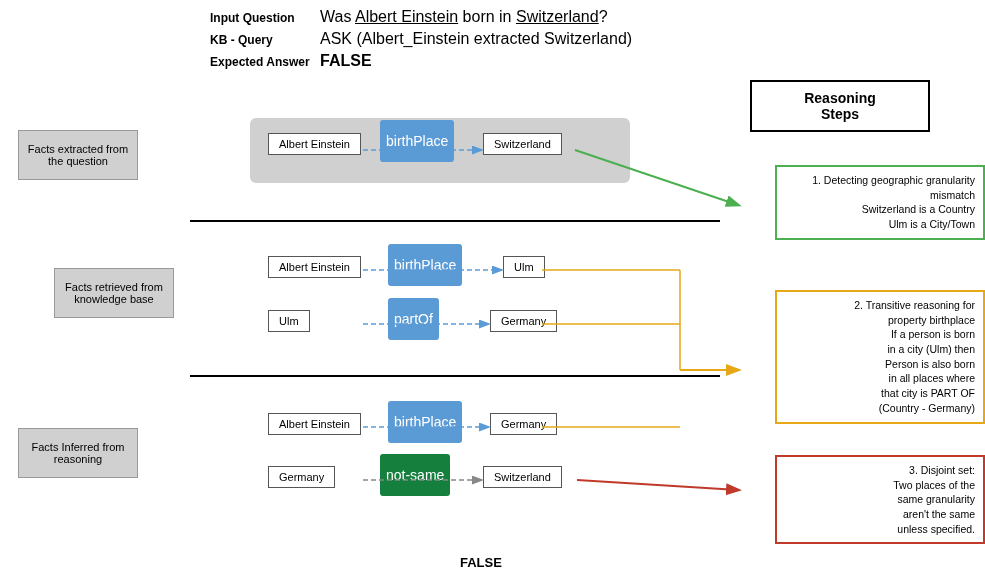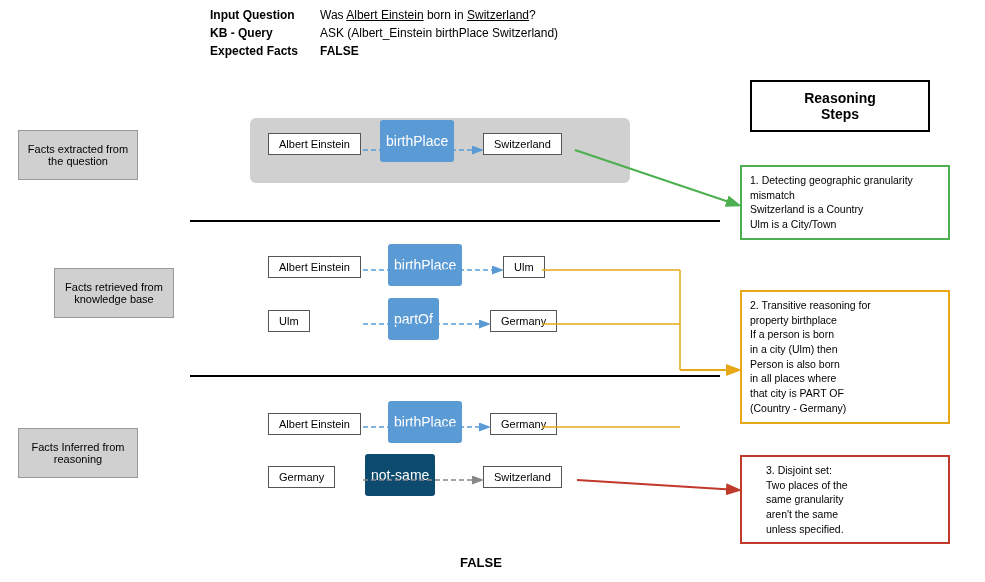--- a/index.html
+++ b/index.html
@@ -30,21 +30,21 @@
       display: flex;
       align-items: baseline;
       margin-bottom: 4px;
     }
     .header-label {
       font-weight: bold;
       font-size: 12px;
       min-width: 110px;
     }
     .header-value {
-      font-size: 12px;
+      font-size: 16px;
     }
     .header-value.bold {
       font-weight: bold;
     }
     .underline { text-decoration: underline; }
 
     
     .left-label {
       position: absolute;
       left: 18px;
@@ -97,22 +97,23 @@
       padding: 8px 12px;
     }
 
     
     .step-box {
       position: absolute;
       border: 2px solid;
       background: #fff;
       font-size: 10.5px;
       padding: 6px 8px;
-      text-align: left;
+      text-align: right;
       line-height: 1.4;
+      margin-left: 35px;
     }
     .step-box.green { border-color: #4caf50; }
     .step-box.yellow { border-color: #e6a817; }
     .step-box.red { border-color: #c0392b; padding-left: 24px; }
 
     
     .h-line {
       position: absolute;
       height: 2px;
       background: #000;
@@ -141,24 +142,24 @@
 
   <div class="header-section">
     <div class="header-row">
       <span class="header-label">Input Question</span>
       <span class="header-value">
         Was <span class="underline">Albert Einstein</span> born in <span class="underline">Switzerland</span>?
       </span>
     </div>
     <div class="header-row">
       <span class="header-label">KB - Query</span>
-      <span class="header-value">ASK (Albert_Einstein birthPlace Switzerland)</span>
+      <span class="header-value">ASK (Albert_Einstein extracted Switzerland)</span>
     </div>
     <div class="header-row">
-      <span class="header-label">Expected Facts</span>
+      <span class="header-label">Expected Answer</span>
       <span class="header-value bold">FALSE</span>
     </div>
   </div>
 
   <div class="reasoning-box" style="left:750px;top:80px;width:180px;">
     <span>Reasoning<br>Steps</span>
   </div>
 
   <div class="step-box green" style="left:740px;top:165px;width:210px;">
     <span>1. Detecting geographic granularity<br>mismatch<br>Switzerland is a Country<br>Ulm is a City/Town</span>
@@ -236,21 +237,21 @@
   </div>
 
   <div class="node-box" style="left:490px;top:413px;">
     <span>Germany</span>
   </div>
 
   <div class="node-box" style="left:268px;top:466px;">
     <span>Germany</span>
   </div>
 
-  <div class="edge-label" style="left:365px;top:454px;background:#0c4a6e;text-align:center;">
+  <div class="edge-label" style="left:380px;top:454px;background:#15803d;text-align:center;">
     <span>not-same</span>
   </div>
 
   <div class="node-box" style="left:483px;top:466px;">
     <span>Switzerland</span>
   </div>
 
   <div class="final-answer" style="left:460px;top:555px;">
     <span>FALSE</span>
   </div>

